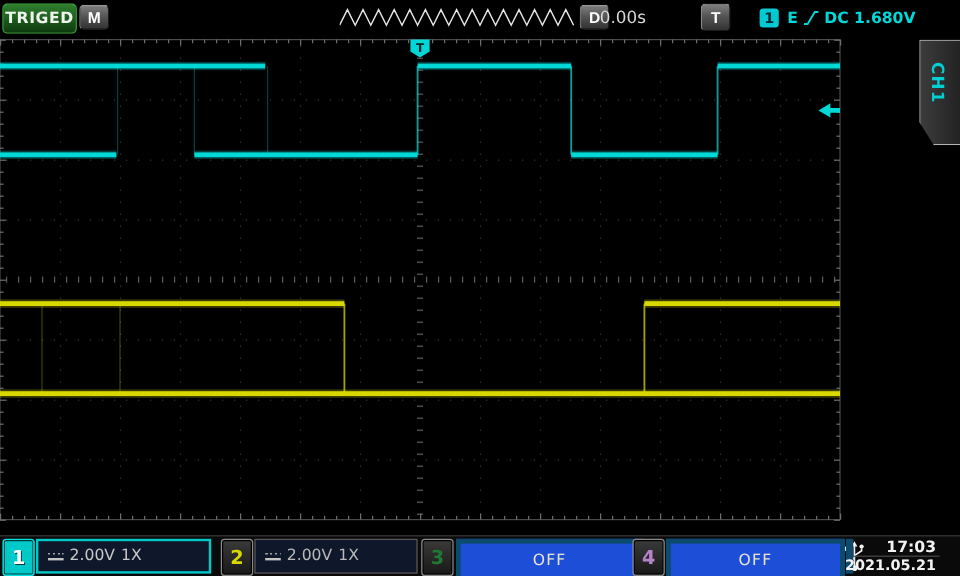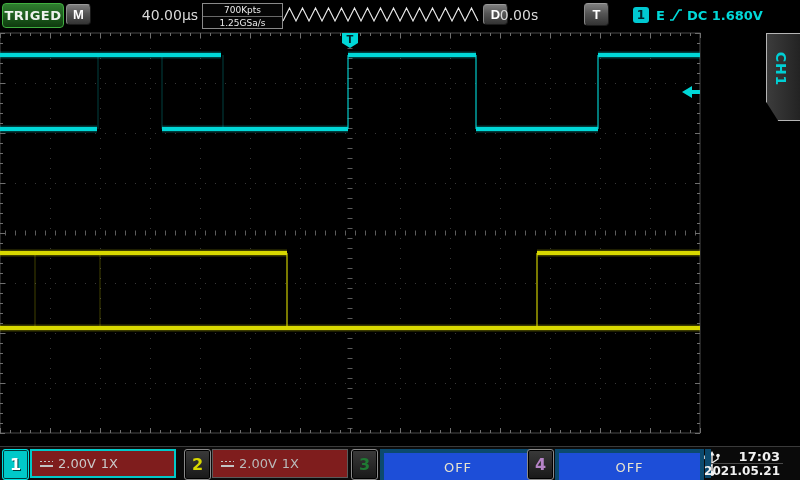--- a/index.html
+++ b/index.html
@@ -33,21 +33,21 @@
   #side-tab .label{position:absolute;left:-26px;top:27px;width:80px;text-align:center;color:#00cfd4;
     font-size:14px;font-weight:bold;letter-spacing:1px;transform:rotate(90deg);}
 
   
   #bottombar{left:0;top:446px;width:800px;height:34px;background:#0a0a0a;border-top:1px solid #3a3a3a;}
   .ch-badge{top:2px;width:25px;height:29px;border-radius:3px;display:flex;align-items:center;justify-content:center;
     font-size:16px;font-weight:bold;}
   .ch-badge.plain{border:1px solid #8a8a8a;background:linear-gradient(180deg,#3a3a3a,#181818);box-shadow:inset 0 0 0 1px #000;}
   .ch-badge.active{background:#00c9c9;border:1px solid #00e0e0;box-shadow:inset 0 0 0 1px #003a3a;color:#fff;
     text-shadow:1px 1px 0 #003a3a;}
-  .ch-value{top:2px;height:29px;background:#7f1d1d;display:flex;align-items:center;gap:5px;padding-left:8px;box-sizing:border-box;
+  .ch-value{top:2px;height:29px;background:#0f172a;display:flex;align-items:center;gap:5px;padding-left:8px;box-sizing:border-box;
     color:#c9c9c9;font-size:13px;}
   .ch-value.selected{border:2px solid #00c9c9;}
   .ch-value.normal{border:1px solid #5a5a5a;color:#b9b9b9;}
   .off-box{top:2px;height:29px;background:#1d4ed8;border:4px solid #0c4a6e;display:flex;align-items:center;justify-content:center;
     color:#e9e4cf;font-size:13px;letter-spacing:1px;}
   .dc-icon{position:relative;width:13px;height:8px;display:inline-block;}
   .dc-icon::before{content:"";position:absolute;top:1px;left:0;width:13px;height:1px;
     background:repeating-linear-gradient(90deg,#c4c4c4 0 2px,transparent 2px 4px);}
   .dc-icon::after{content:"";position:absolute;bottom:1px;left:0;width:13px;height:2px;background:#c4c4c4;}
   .usb-box{left:699px;top:2px;width:26px;height:29px;display:flex;align-items:center;justify-content:center;}
@@ -57,25 +57,20 @@
   .timedate .row.date{border-top:1px solid #4a4a4a;font-size:12px;}
 </style>
 </head>
 <body>
 
 <div id="screen">
 
   <div id="topbar" class="abs">
     <div class="abs trig-status">TRIGED</div>
     <button class="abs gray-btn" style="left:66px;top:4px;">M</button>
-    <div class="abs tb-text" style="left:110px;top:7px;width:120px;">40.00µs</div>
-    <div class="abs mem-box">
-      <div class="mem-row first">700Kpts</div>
-      <div class="mem-row">1.25GSa/s</div>
-    </div>
     <svg class="abs" style="left:283px;top:4px;" width="198" height="22">
       <polyline id="zigzag" fill="none" stroke="#e8e8e8" stroke-width="1.2" points="0,17 6.5,4 13,17 19.5,4 26,17 32.5,4 39,17 45.5,4 52,17 58.5,4 65,17 71.5,4 78,17 84.5,4 91,17 97.5,4 104,17 110.5,4 117,17 123.5,4 130,17 136.5,4 143,17 149.5,4 156,17 162.5,4 169,17 175.5,4 182,17 188.5,4 195,17"></polyline>
     </svg>
     <button class="abs gray-btn" style="left:483px;top:4px;">D</button>
     <div class="abs tb-text" style="left:484px;top:7px;width:70px;">0.00s</div>
     <button class="abs gray-btn" style="left:584px;top:3px;height:23px;">T</button>
     <div class="abs trig-src-badge">1</div>
     <div class="abs trig-info">
       <span>E</span>
       <svg width="14" height="14" viewBox="0 0 14 14">

